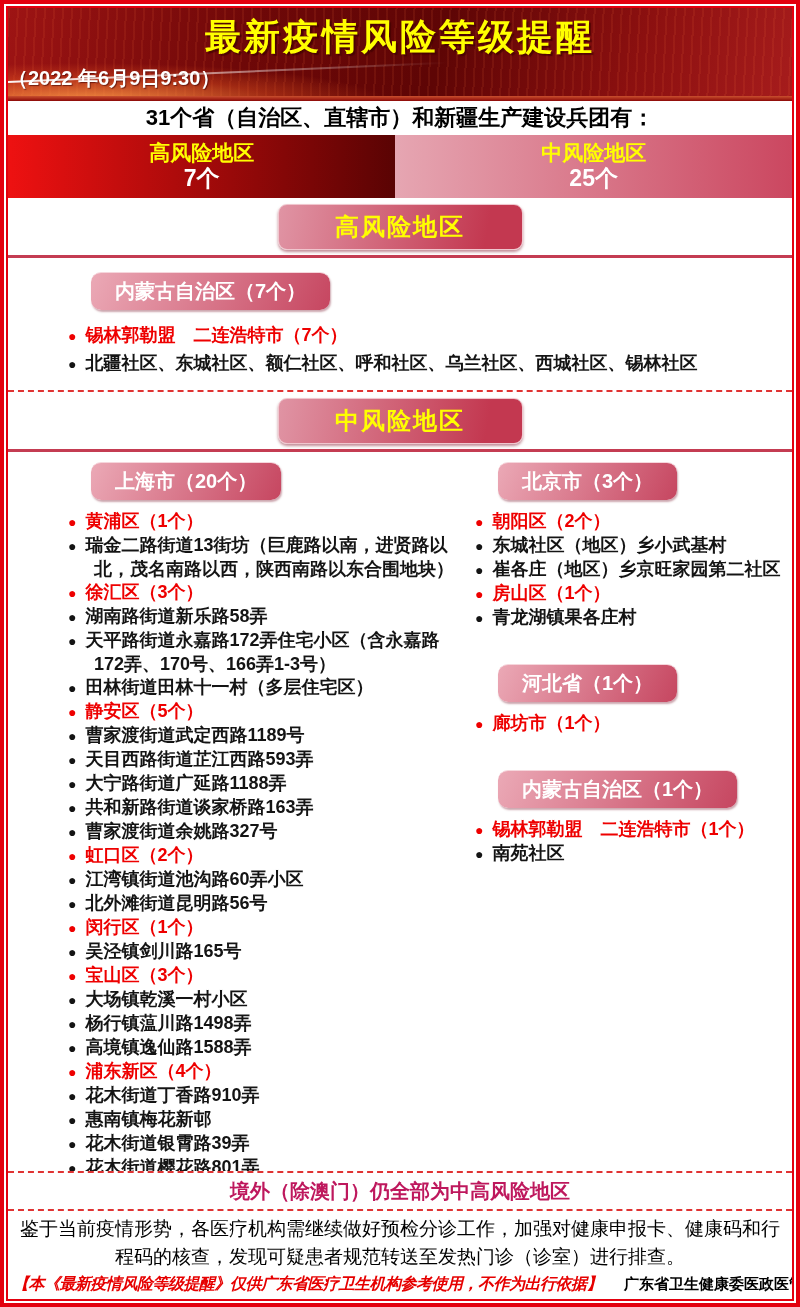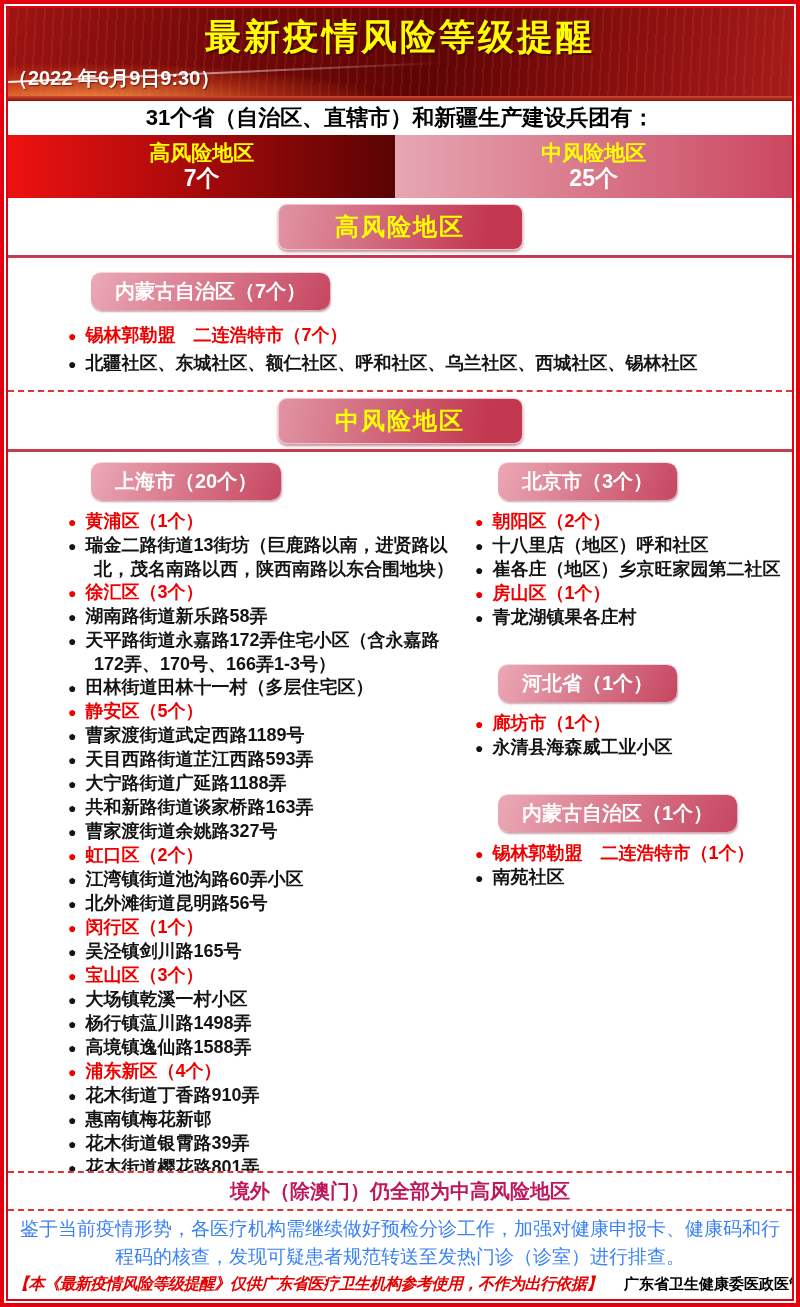--- a/index.html
+++ b/index.html
@@ -89,21 +89,21 @@
   .col-right .items li{padding-left:0;text-indent:0;}
 
   
   .overseas{
     flex:0 0 auto;text-align:center;padding:5px 0 4px;
     color:#be185d;font-weight:bold;font-size:20px;
     font-family:"Liberation Serif", serif;
   }
   .advisory{
     flex:0 0 auto;text-align:center;margin:4px 8px 2px;
-    color:#3b82f6;font-size:19px;line-height:28px;
+    color:#000000;font-size:19px;line-height:28px;
     font-family:"Liberation Serif", serif;
   }
   .bottom-row{
     flex:0 0 auto;display:flex;justify-content:space-between;align-items:center;
     padding:1px 8px 4px 5px;gap:22px;
   }
   .disclaimer{
     color:#e60000;font-weight:bold;font-style:italic;font-size:16px;letter-spacing:-0.5px;
     font-family:"Liberation Serif", serif;white-space:nowrap;
   }
@@ -180,28 +180,27 @@
               <li class="district">浦东新区（4个）</li>
               <li class="place">花木街道丁香路910弄</li>
               <li class="place">惠南镇梅花新邨</li>
               <li class="place">花木街道银霄路39弄</li>
               <li class="place">花木街道樱花路801弄</li>
             </ul></div>
         </div>
       <div class="col col-right" id="mid-right">
           <div class="prov-block"><div class="prov-badge">北京市（3个）</div><ul class="items">
               <li class="district">朝阳区（2个）</li>
-              <li class="place">十八里店（地区）呼和社区</li>
+              <li class="place">东城社区（地区）乡小武基村</li>
               <li class="place">崔各庄（地区）乡京旺家园第二社区</li>
               <li class="district">房山区（1个）</li>
               <li class="place">青龙湖镇果各庄村</li>
             </ul></div>
           <div class="prov-block"><div class="prov-badge">河北省（1个）</div><ul class="items">
               <li class="district">廊坊市（1个）</li>
-              <li class="place">永清县海森威工业小区</li>
             </ul></div>
           <div class="prov-block"><div class="prov-badge">内蒙古自治区（1个）</div><ul class="items">
               <li class="district">锡林郭勒盟　二连浩特市（1个）</li>
               <li class="place">南苑社区</li>
             </ul></div>
         </div>
     </section>
 
     <div class="dashed"></div>
 

